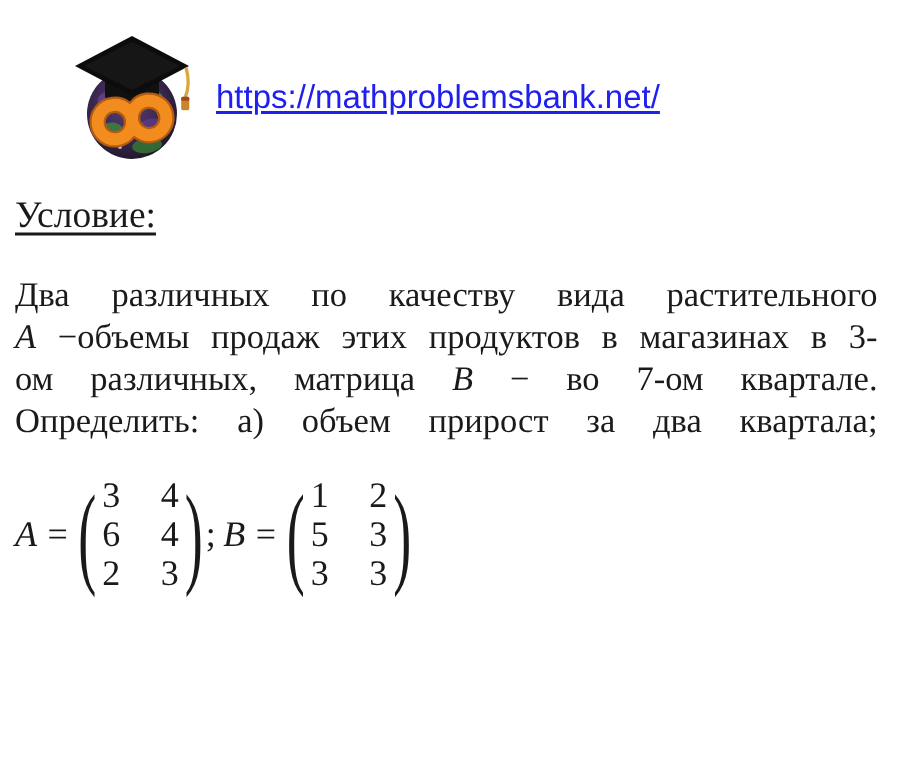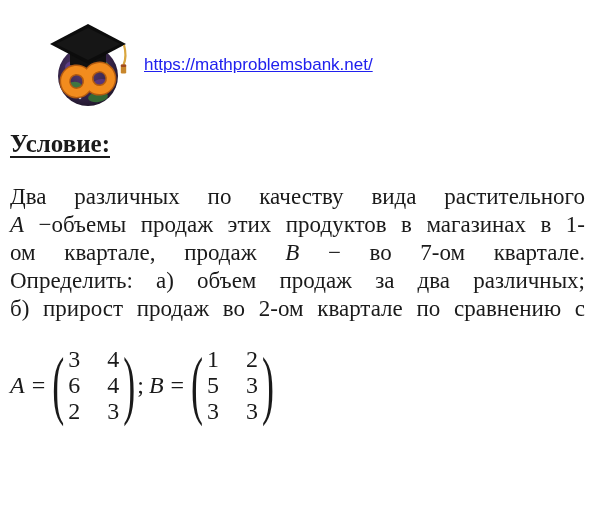--- a/index.html
+++ b/index.html
@@ -20,34 +20,34 @@
     align-items: center;
     padding: 18px 0 0 44px;
     gap: 12px;
   }
   .logo-wrap { width: 88px; height: 92px; flex: 0 0 auto; }
   .links {
     display: flex;
     flex-direction: column;
     gap: 3px;
     font-family: "Liberation Sans", sans-serif;
-    font-size: 17px;
+    font-size: 22px;
     line-height: 29px;
   }
   .links a {
     color: #2020ee;
     text-decoration: underline;
     cursor: pointer;
   }
 
   
   .heading {
     margin: 20px 0 0 10px;
     font-size: 25px;
-    font-weight: bold;
+    font-weight: normal;
     line-height: 28px;
     text-decoration: underline;
     text-underline-offset: 4px;
   }
 
   
   .para {
     margin: 25px 16px 0 10px;
     font-size: 23px;
     line-height: 28px;
@@ -130,24 +130,23 @@
     </div>
     <div class="links">
       <a href="#">https://mathproblemsbank.net/</a>
     </div>
   </div>
 
   <h2 class="heading">Условие:</h2>
 
   <div class="para">
     <div class="jline"><span>Два различных по качеству вида растительного</span></div>
-    <div class="jline"><span class="it">A</span><span> −объемы продаж этих продуктов в магазинах в 1-</span></div>
-    <div class="jline"><span>ом квартале, продаж </span><span class="it">B</span><span> − во 7-ом квартале.</span></div>
-    <div class="jline"><span>Определить: а) объем продаж за два различных;</span></div>
-    <div class="jline"><span>б) прирост продаж во 2-ом квартале по сравнению с</span></div>
+    <div class="jline"><span class="it">A</span><span> −объемы продаж этих продуктов в магазинах в 3-</span></div>
+    <div class="jline"><span>ом различных, матрица </span><span class="it">B</span><span> − во 7-ом квартале.</span></div>
+    <div class="jline"><span>Определить: а) объем прирост за два квартала;</span></div>
   </div>
 
   <div class="formula">
     <span class="mvar">A</span>
     <span class="meq">=</span>
     <span class="paren">(</span>
     <div class="mgrid">
       <span>3</span>
       <span>4</span>
       <span>6</span>

